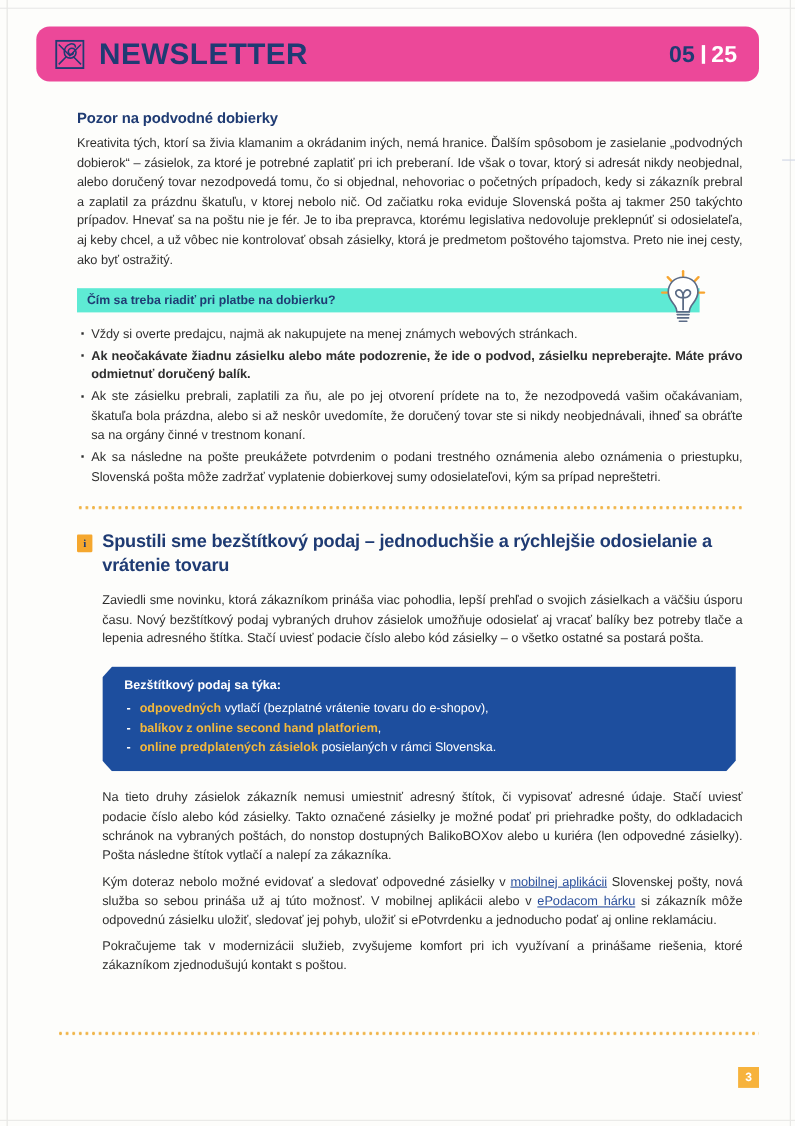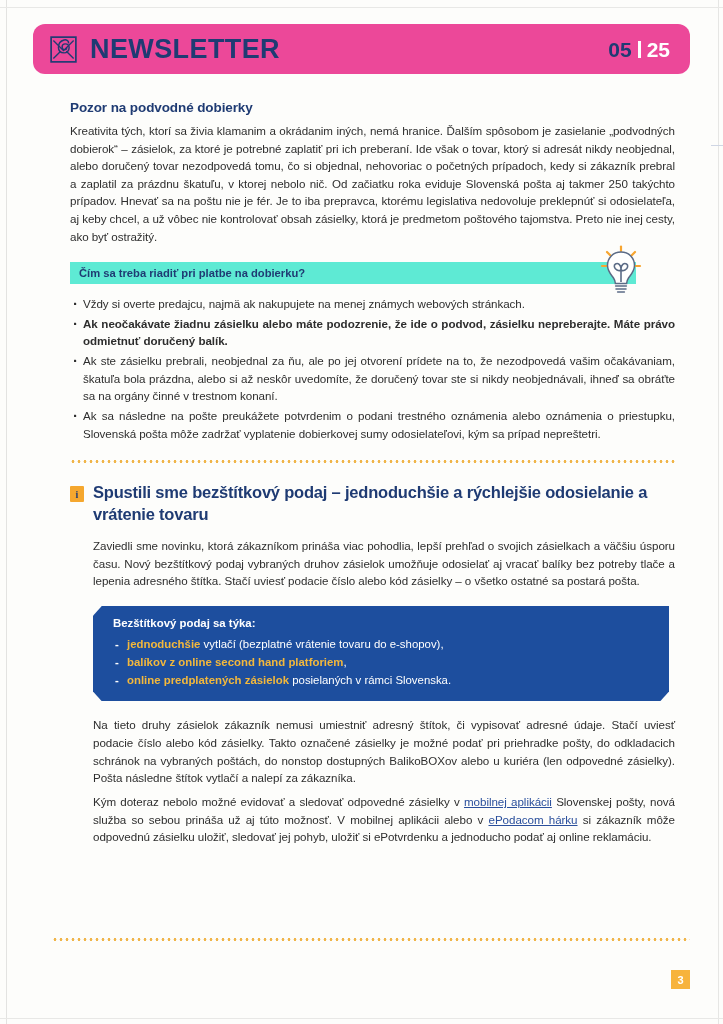--- a/index.html
+++ b/index.html
@@ -362,49 +362,50 @@
         </g>
         <path d="M23 7 C15 7 9.5 13 9.5 20.5 C9.5 26 13 29.5 15.5 33 C17 35.2 17.3 37 17.4 38.5 L28.6 38.5 C28.7 37 29 35.2 30.5 33 C33 29.5 36.5 26 36.5 20.5 C36.5 13 31 7 23 7 Z" fill="#ffffff" stroke="#5b6b86" stroke-width="1.5"></path>
         <path d="M17.6 41 L28.4 41 M18 44 L28 44 M19.6 47 L26.4 47" fill="none" stroke="#5b6b86" stroke-width="1.5" stroke-linecap="round"></path>
         <path d="M23 37 L23 24 M23 24 C23 20 20 17.5 17.5 19 C15.5 20.2 16 23.5 19 25 C21 26 23 26 23 24 Z M23 24 C23 20 26 17.5 28.5 19 C30.5 20.2 30 23.5 27 25 C25 26 23 26 23 24 Z" fill="none" stroke="#5b6b86" stroke-width="1.6" stroke-linejoin="round"></path>
       </svg>
     </div>
 
     <ul class="dot-list">
       <li>Vždy si overte predajcu, najmä ak nakupujete na menej známych webových stránkach.</li>
       <li class="bold-item">Ak neočakávate žiadnu zásielku alebo máte podozrenie, že ide o podvod, zásielku neprebe­rajte. Máte právo odmietnuť doručený balík.</li>
-      <li>Ak ste zásielku prebrali, neobjednal za ňu, ale po jej otvorení prídete na to, že nezodpovedá vašim očakávaniam, škatuľa bola prázdna, alebo si až neskôr uvedomíte, že doručený tovar ste si nikdy neobjednávali, ihneď sa obráťte sa na orgány činné v trestnom konaní.</li>
+      <li>Ak ste zásielku prebrali, zaplatili za ňu, ale po jej otvorení prídete na to, že nezodpovedá vašim očakávaniam, škatuľa bola prázdna, alebo si až neskôr uvedomíte, že doručený tovar ste si nikdy neobjednávali, ihneď sa obráťte sa na orgány činné v trestnom konaní.</li>
       <li>Ak sa následne na pošte preukážete potvrdenim o podani trestného oznámenia alebo oznámenia o priestupku, Slovenská pošta môže zadržať vyplatenie dobierkovej sumy odosielateľovi, kým sa prípad nepreštetri.</li>
     </ul>
 
     <div class="dotted-divider"></div>
 
     <div class="section-head">
       <div class="info-badge">i</div>
       <h2>Spustili sme bezštítkový podaj – jednoduchšie a rýchlejšie odosielanie a vrátenie tovaru</h2>
     </div>
 
     <div class="section-body">
       <p class="body-text">Zaviedli sme novinku, ktorá zákazníkom prináša viac pohodlia, lepší prehľad o svojich zásielkach a väčšiu úsporu času. Nový bezštítkový podaj vybraných druhov zásielok umožňuje odosielať aj vracať balíky bez potreby tlače a lepenia adresného štítka. Stačí uviesť podacie číslo alebo kód zásielky – o všetko ostatné sa postará pošta.</p>
     </div>
 
     <div class="blue-box">
       <div class="bb-title">Bezštítkový podaj sa týka:</div>
       <ul class="dash-list">
-        <li><span class="hl">jednoduchšie</span><span> vytlačí (bezplatné vrátenie tovaru do e-shopov),</span></li>
+        <li><span class="hl">odpovedných</span><span> vytlačí (bezplatné vrátenie tovaru do e-shopov),</span></li>
         <li><span class="hl">balíkov z online second hand platforiem</span><span>,</span></li>
         <li><span class="hl">online predplatených zásielok</span><span> posielaných v rámci Slovenska.</span></li>
       </ul>
     </div>
 
     <div class="section-body" style="margin-top:15px;">
       <p class="body-text">Na tieto druhy zásielok zákazník nemusi umiestniť adresný štítok, či vypisovať adresné údaje. Stačí uviesť podacie číslo alebo kód zásielky. Takto označené zásielky je možné podať pri priehradke pošty, do odkladacich schránok na vybraných poštách, do nonstop dostupných BalikoBOXov alebo u kuriéra (len odpovedné zásielky). Pošta následne štítok vytlačí a nalepí za zákazníka.</p>
 
       <p class="body-text" style="margin-top:6px;"><span>Kým doteraz nebolo možné evidovať a sledovať odpovedné zásielky v </span><a class="lnk" href="#">mobilnej aplikácii</a><span> Slovenskej pošty, nová služba so sebou prináša už aj túto možnosť. V mobilnej aplikácii alebo v </span><a class="lnk" href="#">ePodacom hárku</a><span> si zákazník môže odpovednú zásielku uložiť, sledovať jej pohyb, uložiť si ePotvrdenku a jednoducho podať aj online reklamáciu.</span></p>
 
+      <p class="body-text" style="margin-top:6px;">Pokračujeme tak v modernizácii služieb, zvyšujeme komfort pri ich využívaní a prinášame riešenia, ktoré zákazníkom zjednodušujú kontakt s poštou.</p>
     </div>
 
   </div>
 
   <div class="bottom-divider"></div>
   <div class="page-number">3</div>
 
 </div>
 
 </body></html>

